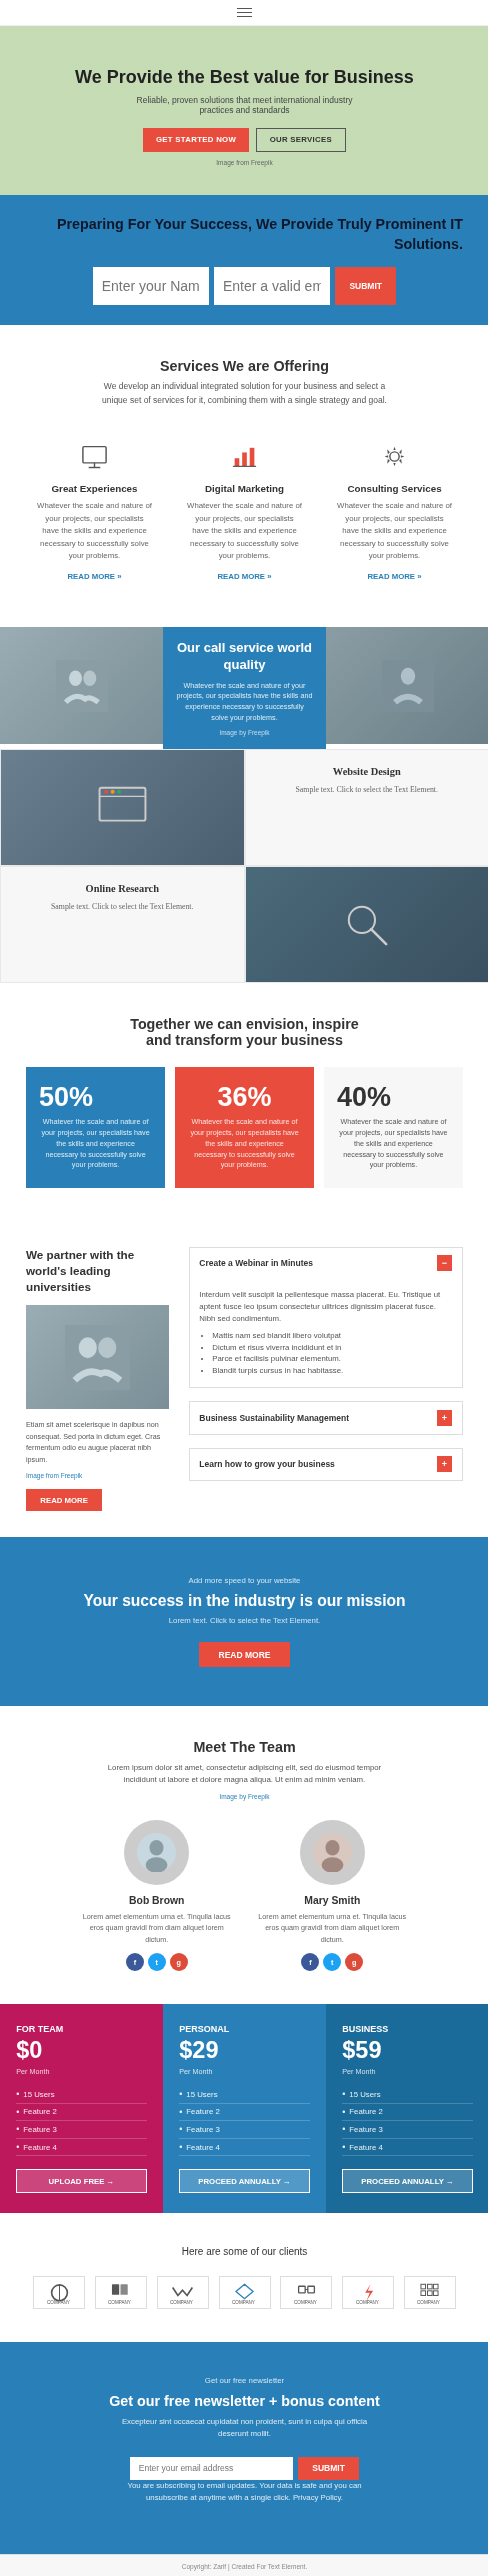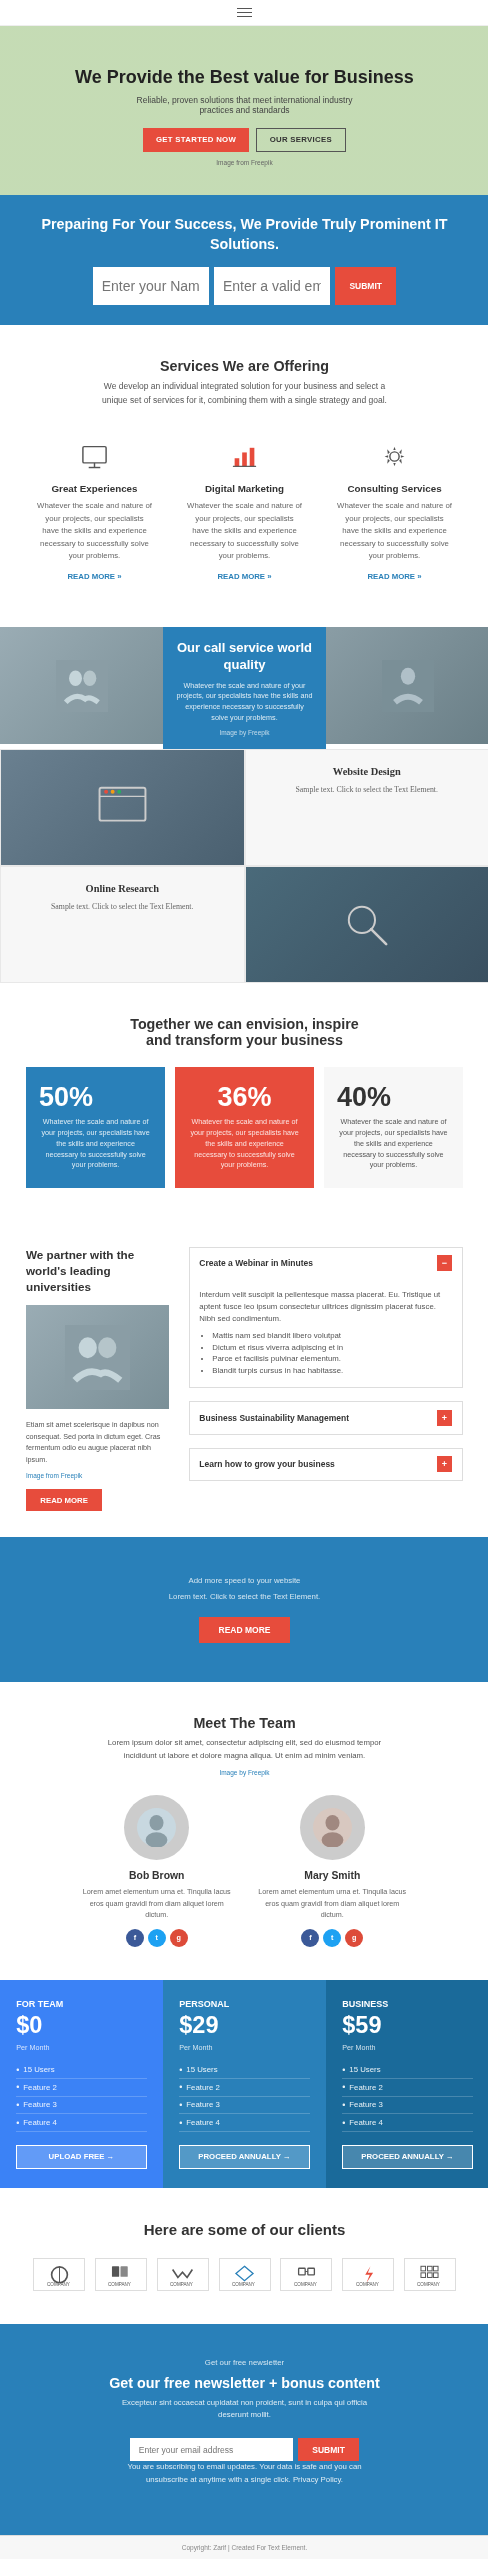--- a/index.html
+++ b/index.html
@@ -16,21 +16,21 @@
     .hero-content { position: relative; z-index: 2; }
     .hero h1 { font-size: 18px; font-weight: 700; color: #222; margin-bottom: 6.5px; }
     .hero p { font-size: 8.5px; color: #444; max-width: 248px; margin: 0 auto 13px; }
     .hero-btns { display: flex; gap: 6.5px; justify-content: center; }
     .btn-primary { background: #e74c3c; color: #fff; border: none; padding: 6.5px 13px; font-size: 7.8px; font-weight: 700; cursor: pointer; text-transform: uppercase; letter-spacing: 0.3px; }
     .btn-outline { background: transparent; color: #333; border: 1.3px solid #555; padding: 6.5px 13px; font-size: 7.8px; font-weight: 700; cursor: pointer; text-transform: uppercase; letter-spacing: 0.3px; }
     .hero-credit { position: relative; z-index: 2; font-size: 6.5px; color: #666; margin-top: 7.8px; }
 
     
     .blue-banner { background: #2980b9; padding: 19.5px 26px; text-align: center; }
-    .blue-banner h2 { color: #ffffff; font-size: 14.3px; font-weight: 700; margin-bottom: 13px; line-height: 1.4; }
+    .blue-banner h2 { color: #0f172a; font-size: 14.3px; font-weight: 700; margin-bottom: 13px; line-height: 1.4; text-align: right; }
     .banner-form { display: flex; gap: 5.2px; justify-content: center; flex-wrap: wrap; }
     .banner-form input { padding: 11px 9px; border: none; font-size: 14px; width: 116px; outline: none; }
     .banner-form button { background: #e74c3c; color: #fff; border: none; padding: 6.5px 14.3px; font-size: 8.5px; font-weight: 700; cursor: pointer; text-transform: uppercase; }
 
     
     .services { padding: 33px 26px; text-align: center; }
     .services h2 { font-size: 14.3px; font-weight: 700; margin-bottom: 6.5px; }
     .services .sub { font-size: 8.5px; color: #555; max-width: 293px; margin: 0 auto 19.5px; line-height: 1.6; }
     .service-cards { display: flex; gap: 13px; justify-content: center; }
     .service-card { flex: 1; padding: 13px 9.8px; }
@@ -107,34 +107,34 @@
     .team-card p { font-size: 7.2px; color: #666; line-height: 1.6; margin-bottom: 7.8px; }
     .social-icons { display: flex; gap: 3.9px; justify-content: center; }
     .social-icon { width: 18px; height: 18px; border-radius: 50%; display: flex; align-items: center; justify-content: center; font-size: 7.2px; font-weight: 700; color: #fff; cursor: pointer; }
     .social-fb { background: #3b5998; }
     .social-tw { background: #1da1f2; }
     .social-gp { background: #dd4b39; }
 
     
     .pricing { display: flex; }
     .price-col { flex: 1; padding: 19.5px 16.3px; text-align: left; }
-    .price-col.red { background: #3b82f6; }
+    .price-col.red { background: #be185d; }
     .price-col.blue { background: #2980b9; }
     .price-col.dark-blue { background: #1a6a9a; }
     .price-col h3 { font-size: 9px; font-weight: 700; color: #fff; margin-bottom: 3.3px; text-transform: uppercase; }
     .price-amount { font-size: 23.5px; font-weight: 700; color: #fff; display: flex; align-items: baseline; gap: 1.3px; margin-bottom: 3.3px; }
     .price-period { font-size: 7.2px; color: rgba(255,255,255,0.8); margin-bottom: 9.8px; }
     .price-features { list-style: none; margin-bottom: 13px; }
     .price-features li { font-size: 7.8px; color: rgba(255,255,255,0.9); padding: 3.3px 0; border-bottom: 0.7px solid rgba(255,255,255,0.2); display: flex; align-items: center; gap: 3.9px; }
     .price-features li::before { content: '•'; font-size: 9px; }
     .btn-price { background: rgba(255,255,255,0.2); color: #fff; border: 1.3px solid #fff; padding: 6.5px 11.7px; font-size: 7.8px; font-weight: 700; cursor: pointer; width: 100%; text-transform: uppercase; }
 
     
     .clients { padding: 33px 26px; text-align: center; }
-    .clients h2 { font-size: 15px; font-weight: 700; margin-bottom: 19.5px; }
+    .clients h2 { font-size: 10px; font-weight: 400; margin-bottom: 19.5px; }
     .client-logos { display: flex; flex-wrap: wrap; gap: 9.8px; justify-content: center; align-items: center; }
     .client-logo { width: 52px; height: 33px; display: flex; align-items: center; justify-content: center; border: 0.7px solid #ddd; padding: 5.2px; }
     .client-logo svg { width: 33px; height: 23px; }
 
     
     .newsletter { background: #2980b9; padding: 33px 26px; text-align: center; }
     .newsletter .pre { font-size: 7.8px; color: rgba(255,255,255,0.8); margin-bottom: 5.2px; }
     .newsletter h2 { font-size: 14.3px; font-weight: 700; color: #fff; margin-bottom: 6.5px; }
     .newsletter p { font-size: 7.8px; color: rgba(255,255,255,0.85); max-width: 274px; margin: 0 auto 16.3px; line-height: 1.6; }
     .newsletter-form { display: flex; gap: 5.2px; justify-content: center; }
@@ -337,21 +337,21 @@
 
     <div class="accordion-item">
       <div class="accordion-header">
         <span>Create a Webinar in Minutes</span>
         <button class="accordion-btn minus">−</button>
       </div>
       <div class="accordion-content">
         <p>Interdum velit suscipit la pellentesque massa placerat. Eu. Tristique ut aptent fusce leo ipsum consectetur ulltrices dignissim placerat fusce. Nibh sed condimentum.</p>
         <ul>
           <li>Mattis nam sed blandit libero volutpat</li>
-          <li>Dictum et risus viverra adipiscing et in</li>
+          <li>Dictum et risus viverra incididunt et in</li>
           <li>Parce et facilisis pulvinar elementum.</li>
           <li>Blandit turpis cursus in hac habitasse.</li>
         </ul>
       </div>
     </div>
 
     <div class="accordion-item">
       <div class="accordion-header">
         <span>Business Sustainability Management</span>
         <button class="accordion-btn">+</button>
@@ -362,20 +362,21 @@
       <div class="accordion-header">
         <span>Learn how to grow your business</span>
         <button class="accordion-btn">+</button>
       </div>
     </div>
   </div>
 </section>
 
 <section class="mission">
   <p class="pre">Add more speed to your website</p>
+  <h2>Your success in the industry is our mission</h2>
   <p class="sub">Lorem text. Click to select the Text Element.</p>
   <button class="btn-red">READ MORE</button>
 </section>
 
 <section class="team">
   <h2>Meet The Team</h2>
   <p class="sub">Lorem ipsum dolor sit amet, consectetur adipiscing elit, sed do eiusmod tempor incididunt ut labore et dolore magna aliqua. Ut enim ad minim veniam.</p>
   <p class="team-credit">Image by Freepik</p>
   <div class="team-row">
 

